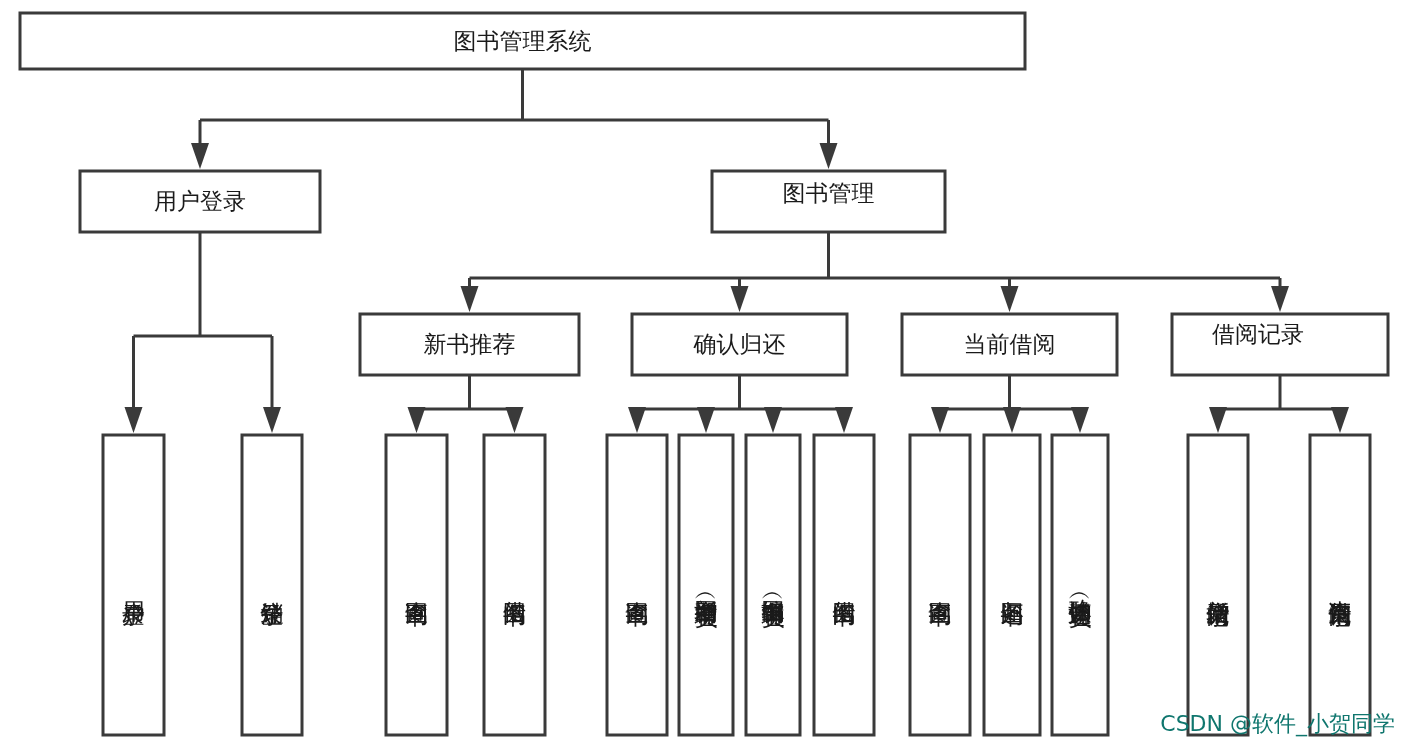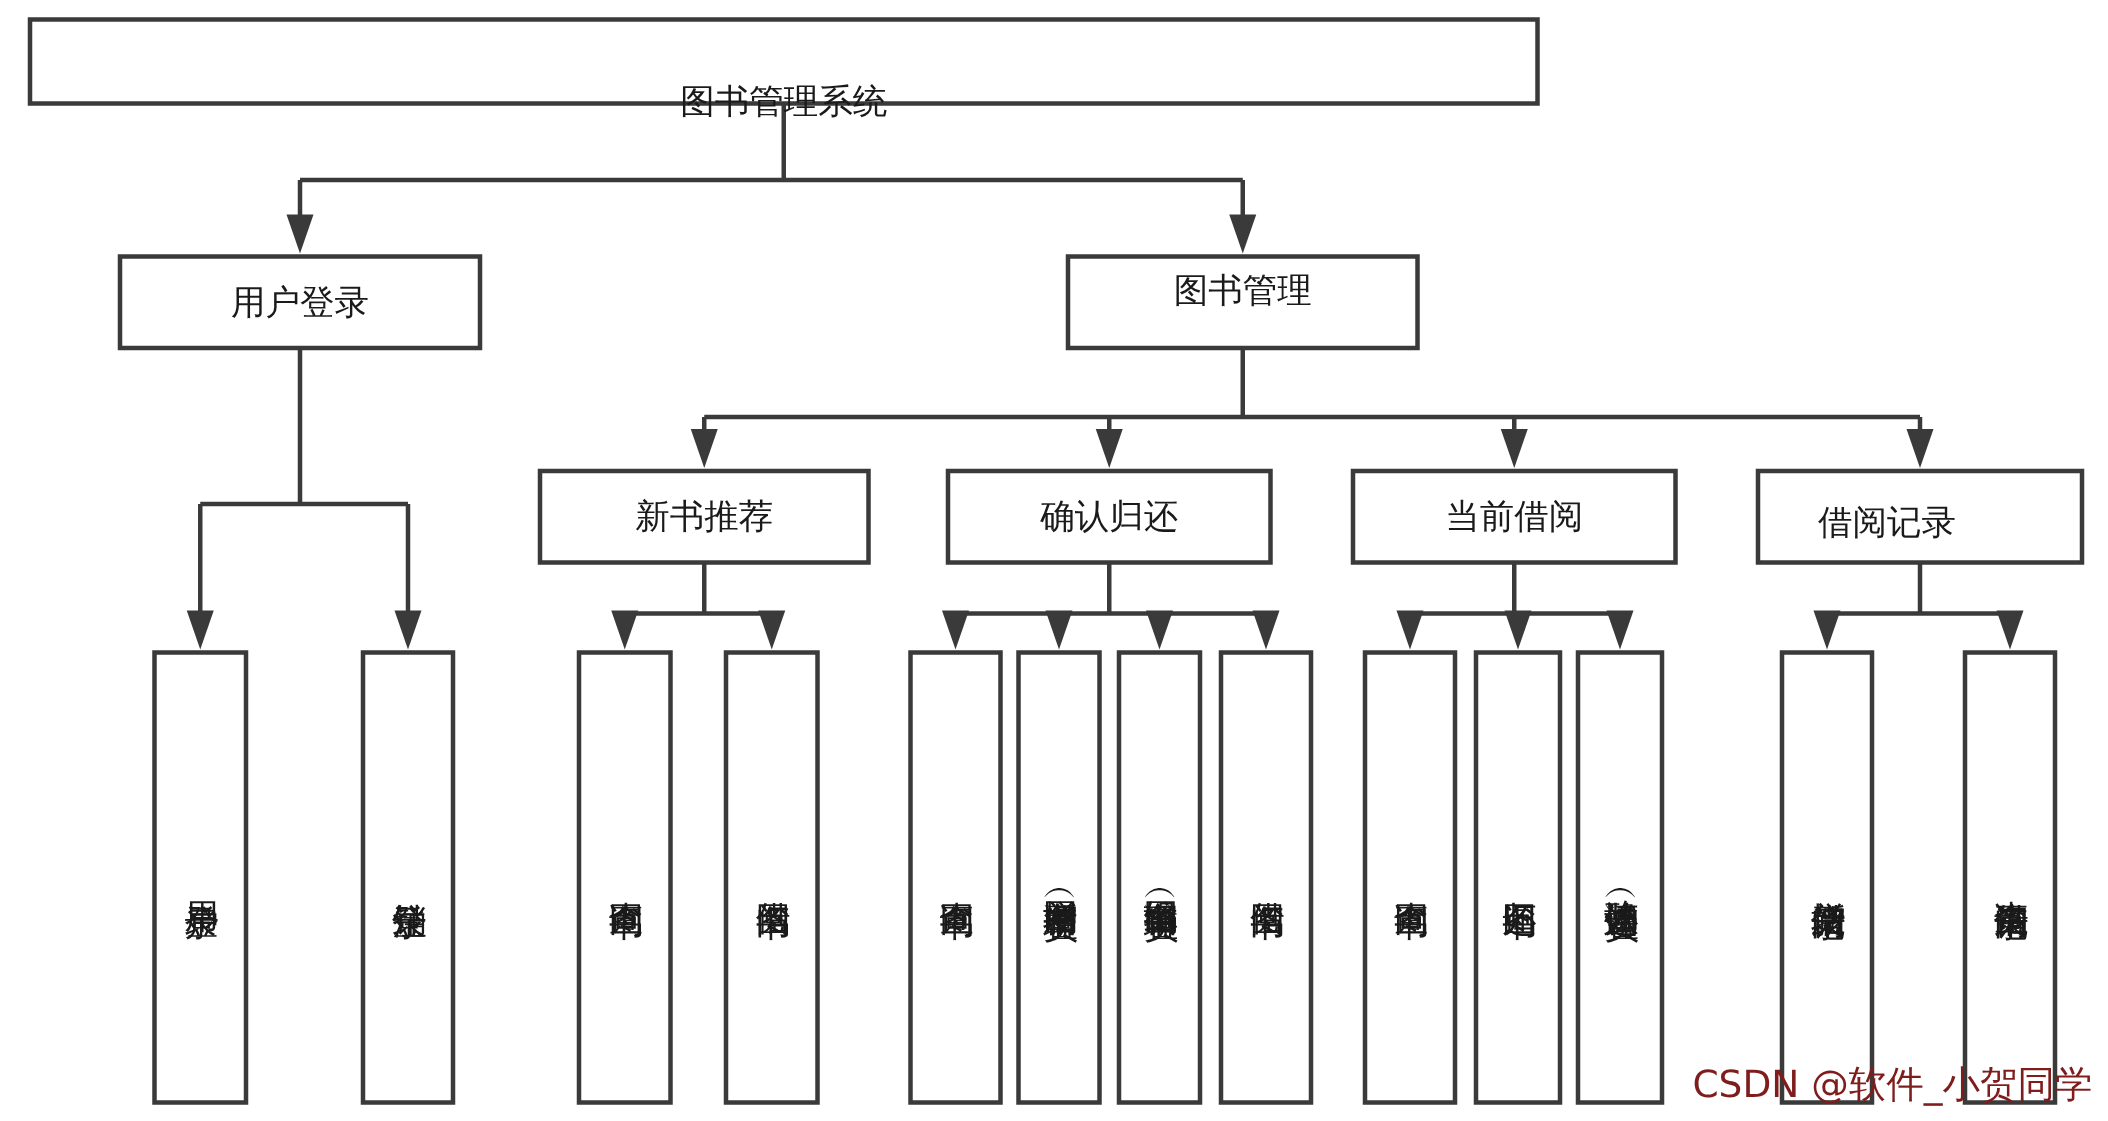--- a/index.html
+++ b/index.html
@@ -23,21 +23,21 @@
     pointer-events:none;
   }
   .h-wrap{
     position:absolute;display:flex;align-items:center;justify-content:center;
     font-family:"DejaVu Sans","Liberation Sans",sans-serif;
     font-size:23px;color:#1a1a1a;pointer-events:none;
   }
   .watermark{
     position:absolute;right:10px;bottom:8px;
     font-family:"DejaVu Sans","Liberation Sans",sans-serif;
-    font-size:25px;color:#7f1d1d;white-space:nowrap;
+    font-size:22px;color:#0f766e;white-space:nowrap;
     pointer-events:none;user-select:none;
   }
 </style>
 </head>
 <body>
 
 <div id="stage">
 
   <svg id="diagram" viewBox="0 0 1405 747" xmlns="http://www.w3.org/2000/svg">
     <g id="edges-layer">
@@ -112,27 +112,27 @@
         <rect x="814" y="435" width="60" height="300" class="node-rect"></rect>
         <rect x="910" y="435" width="60" height="300" class="node-rect"></rect>
         <rect x="984" y="435" width="56" height="300" class="node-rect"></rect>
         <rect x="1052" y="435" width="56" height="300" class="node-rect"></rect>
         <rect x="1188" y="435" width="60" height="300" class="node-rect"></rect>
         <rect x="1310" y="435" width="60" height="300" class="node-rect"></rect>
       </g>
   </svg>
 
   <div id="labels-layer">
-      <div class="h-wrap" style="left: 20px; top: 13px; width: 1005px; height: 56px; margin-top: 26px;">图书管理系统</div>
+      <div class="h-wrap" style="left: 20px; top: 13px; width: 1005px; height: 56px;">图书管理系统</div>
       <div class="h-wrap" style="left: 80px; top: 171px; width: 240px; height: 61px;">用户登录</div>
       <div class="h-wrap" style="left: 712px; top: 171px; width: 233px; height: 44px;">图书管理</div>
       <div class="h-wrap" style="left: 360px; top: 314px; width: 219px; height: 61px;">新书推荐</div>
       <div class="h-wrap" style="left: 632px; top: 314px; width: 215px; height: 61px;">确认归还</div>
       <div class="h-wrap" style="left: 902px; top: 314px; width: 215px; height: 61px; border-radius: 18px;">当前借阅</div>
-      <div class="h-wrap" style="left: 1172px; top: 318px; width: 172px; height: 61px;">借阅记录</div>
+      <div class="h-wrap" style="left: 1172px; top: 304px; width: 172px; height: 61px;">借阅记录</div>
       <div class="vert-wrap" style="left: 103px; top: 435px; width: 61px; height: 300px;">用户登录</div>
       <div class="vert-wrap" style="left: 242px; top: 435px; width: 60px; height: 300px;">注销登录</div>
       <div class="vert-wrap" style="left: 386px; top: 435px; width: 61px; height: 300px;">查询图书</div>
       <div class="vert-wrap" style="left: 484px; top: 435px; width: 61px; height: 300px;">借阅图书</div>
       <div class="vert-wrap" style="left: 607px; top: 435px; width: 60px; height: 300px;">查询图书</div>
       <div class="vert-wrap" style="left: 679px; top: 435px; width: 54px; height: 300px;">新增图书（管理员）</div>
       <div class="vert-wrap" style="left: 746px; top: 435px; width: 54px; height: 300px;">编辑图书（管理员）</div>
       <div class="vert-wrap" style="left: 814px; top: 435px; width: 60px; height: 300px;">借阅图书</div>
       <div class="vert-wrap" style="left: 910px; top: 435px; width: 60px; height: 300px;">查询图书</div>
       <div class="vert-wrap" style="left: 984px; top: 435px; width: 56px; height: 300px;">归还图书</div>

